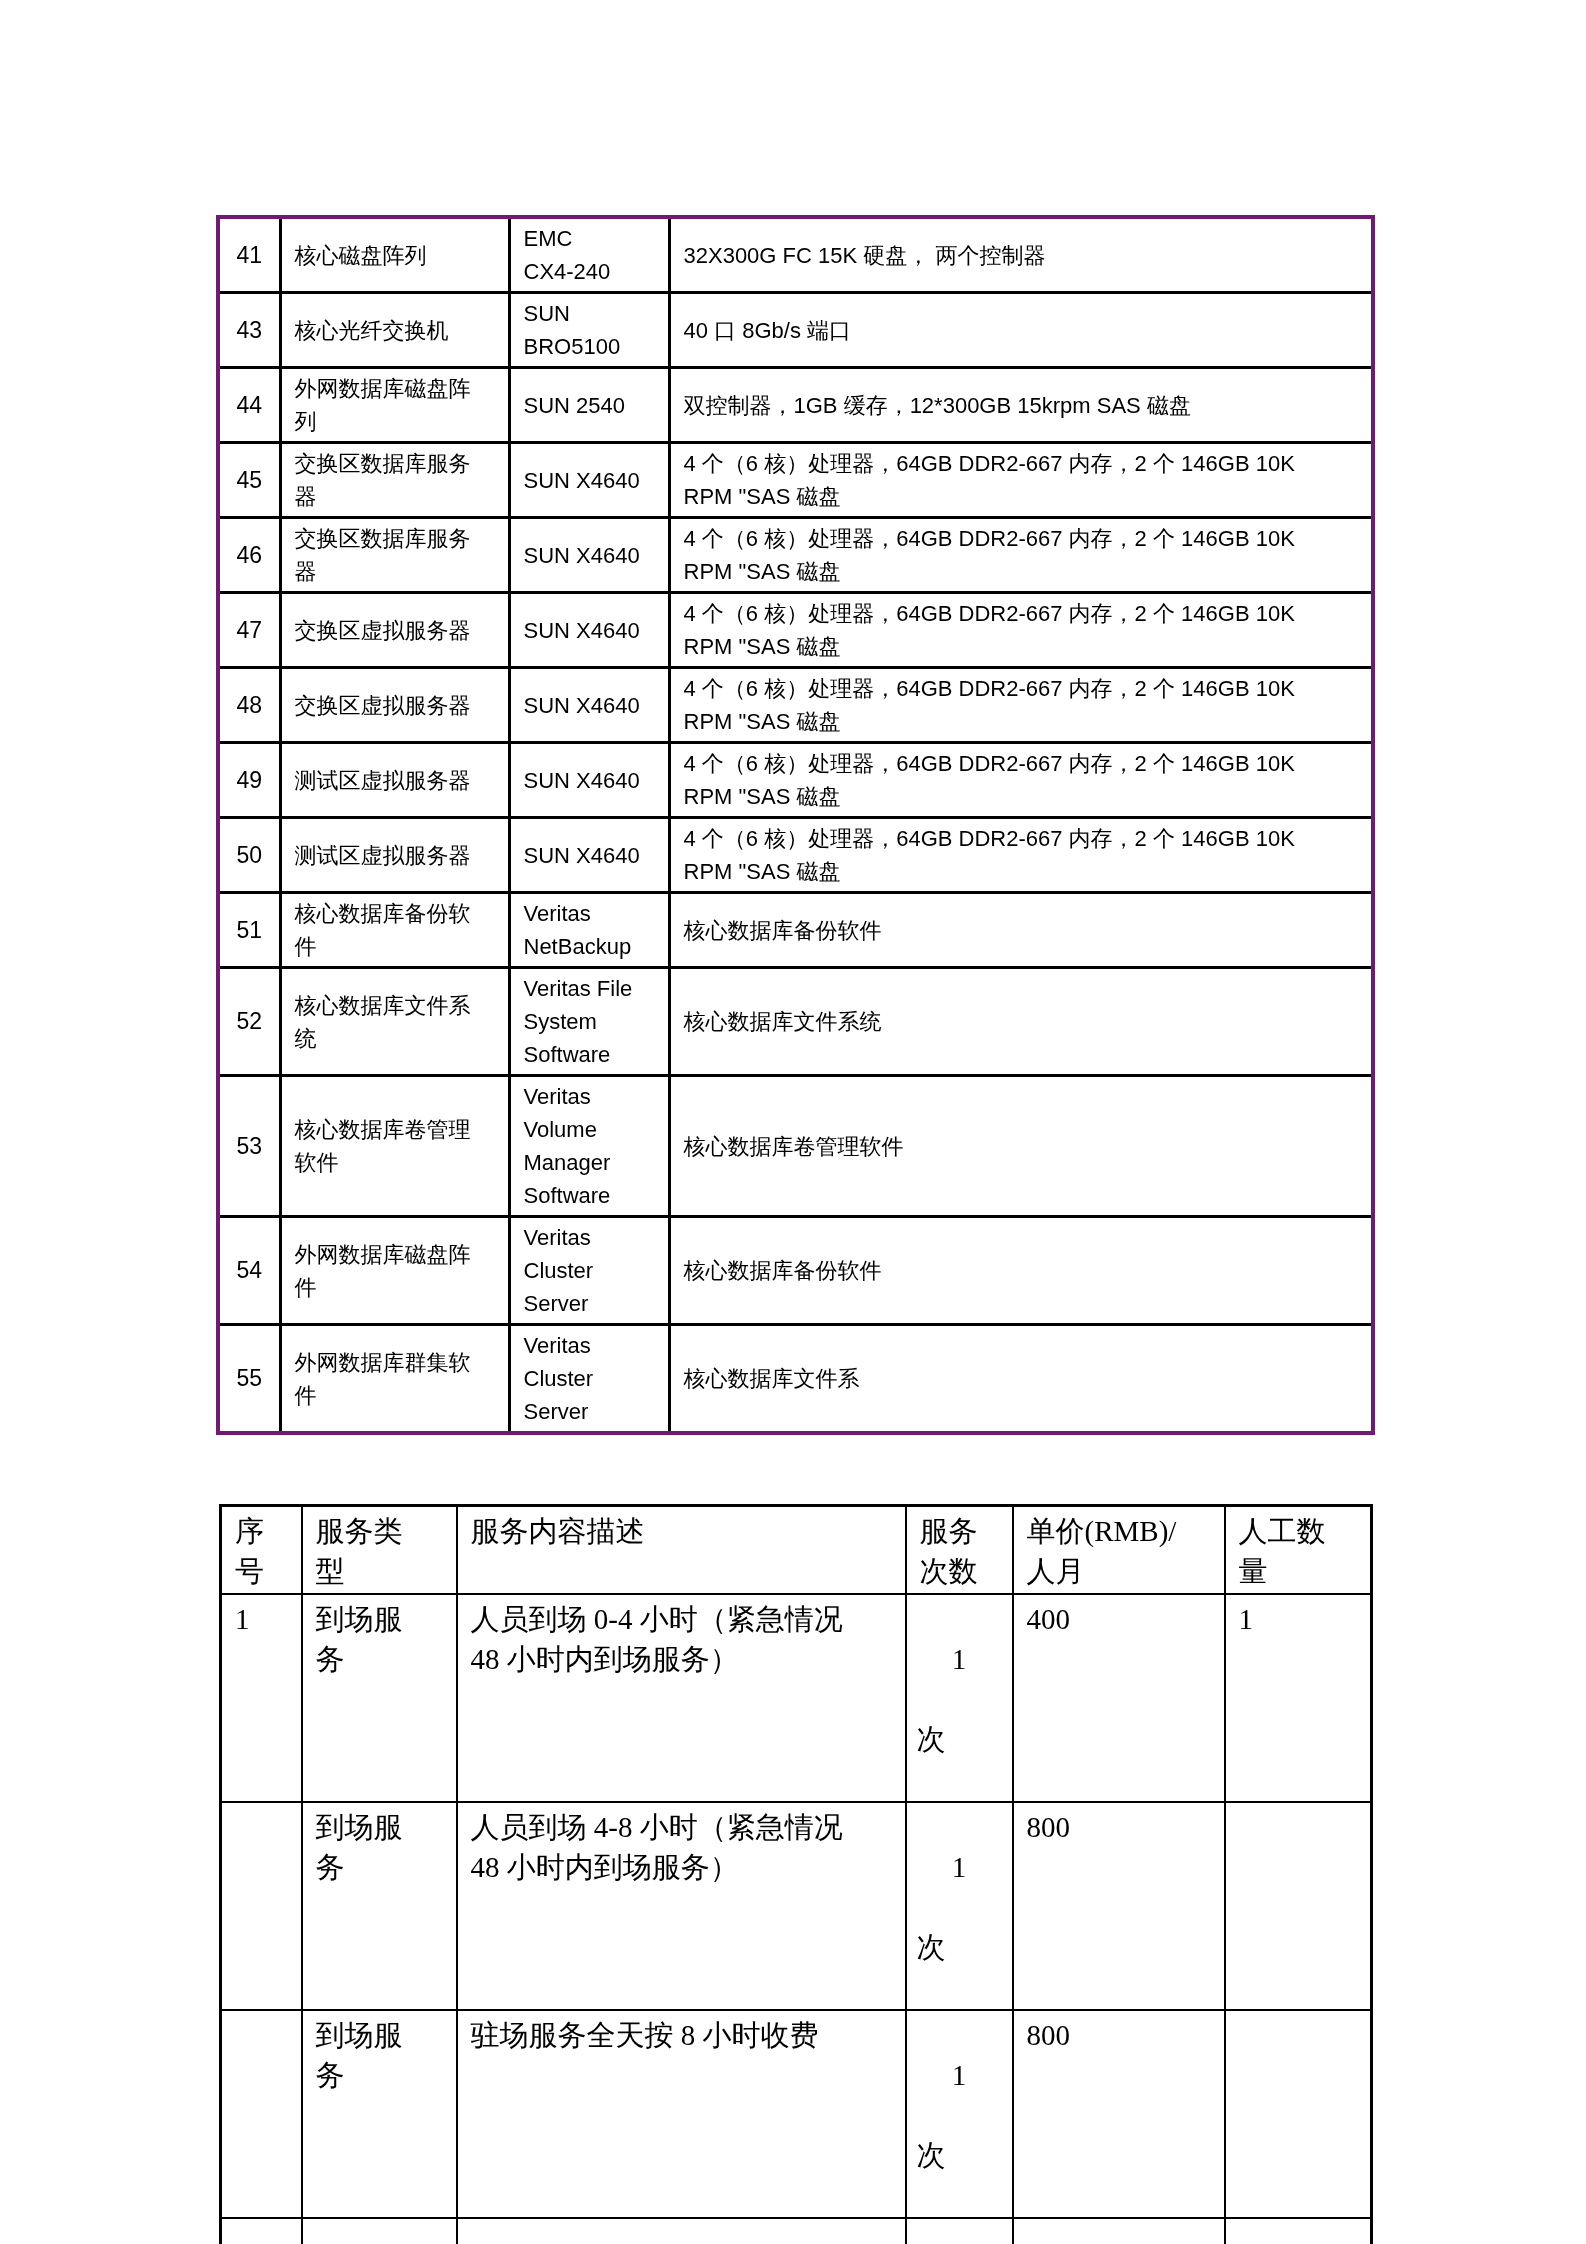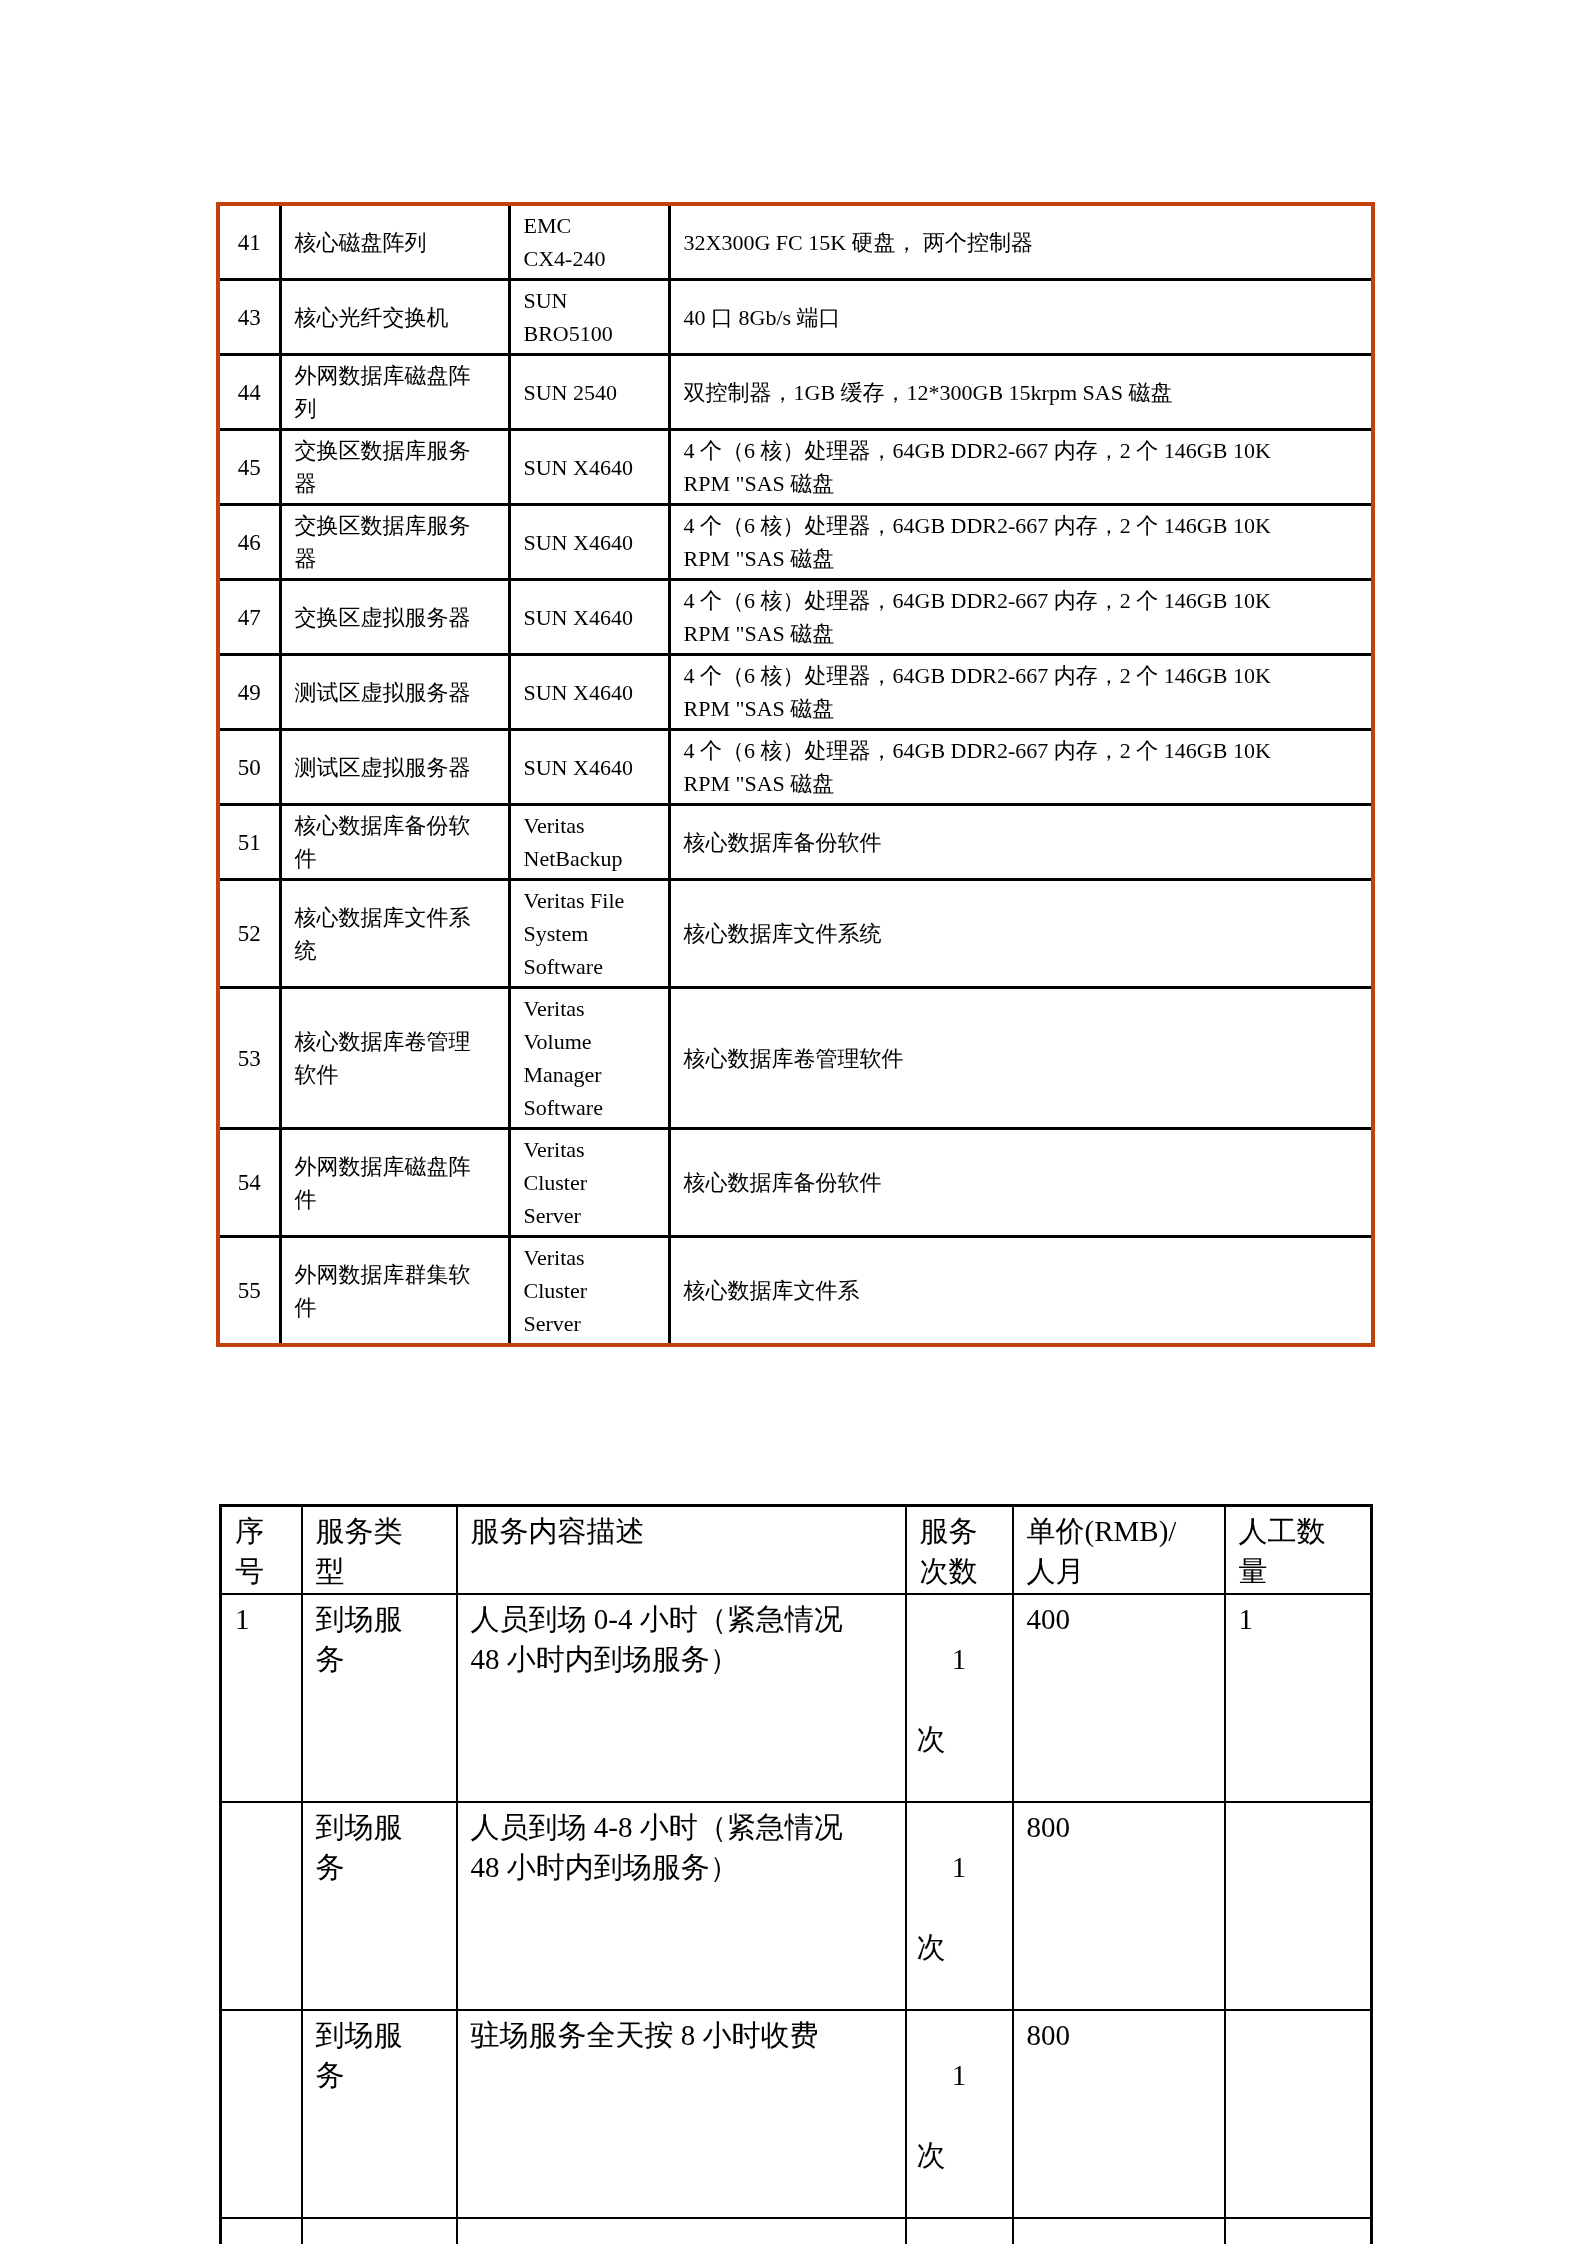--- a/index.html
+++ b/index.html
@@ -2,24 +2,24 @@
 <html><head>
 <meta charset="utf-8">
 <style>
   html,body{margin:0;padding:0;background:#ffffff;}
   body{
     width:1586px;height:2244px;position:relative;
     font-family:"DejaVu Sans",sans-serif;color:#000;
   }
   
   table.t1{
-    position:absolute;left:216px;top:202px;width:1155px;
+    position:absolute;left:216px;top:215px;width:1155px;
     border-collapse:collapse;table-layout:fixed;
-    border:4px solid #c2410c;
-    font-family:Liberation Serif, serif;
+    border:4px solid #701a75;
+    font-family:Liberation Sans, sans-serif;
     font-size:22px;line-height:33px;
   }
   table.t1 td{
     border:3px solid #000;
     vertical-align:middle;
     padding:3px 6px 3px 13px;
     white-space:pre-line;
     overflow:hidden;
   }
   table.t1 td.c-seq{text-align:center;padding:3px 2px;font-size:23px;}
@@ -91,20 +91,27 @@
     <tr>
       <td class="c-seq">46</td>
       <td>交换区数据库服务
 器</td>
       <td>SUN X4640</td>
       <td>4 个（6 核）处理器，64GB DDR2-667 内存，2 个 146GB 10K
 RPM "SAS 磁盘</td>
     </tr>
     <tr>
       <td class="c-seq">47</td>
+      <td>交换区虚拟服务器</td>
+      <td>SUN X4640</td>
+      <td>4 个（6 核）处理器，64GB DDR2-667 内存，2 个 146GB 10K
+RPM "SAS 磁盘</td>
+    </tr>
+    <tr>
+      <td class="c-seq">48</td>
       <td>交换区虚拟服务器</td>
       <td>SUN X4640</td>
       <td>4 个（6 核）处理器，64GB DDR2-667 内存，2 个 146GB 10K
 RPM "SAS 磁盘</td>
     </tr>
     <tr>
       <td class="c-seq">49</td>
       <td>测试区虚拟服务器</td>
       <td>SUN X4640</td>
       <td>4 个（6 核）处理器，64GB DDR2-667 内存，2 个 146GB 10K

